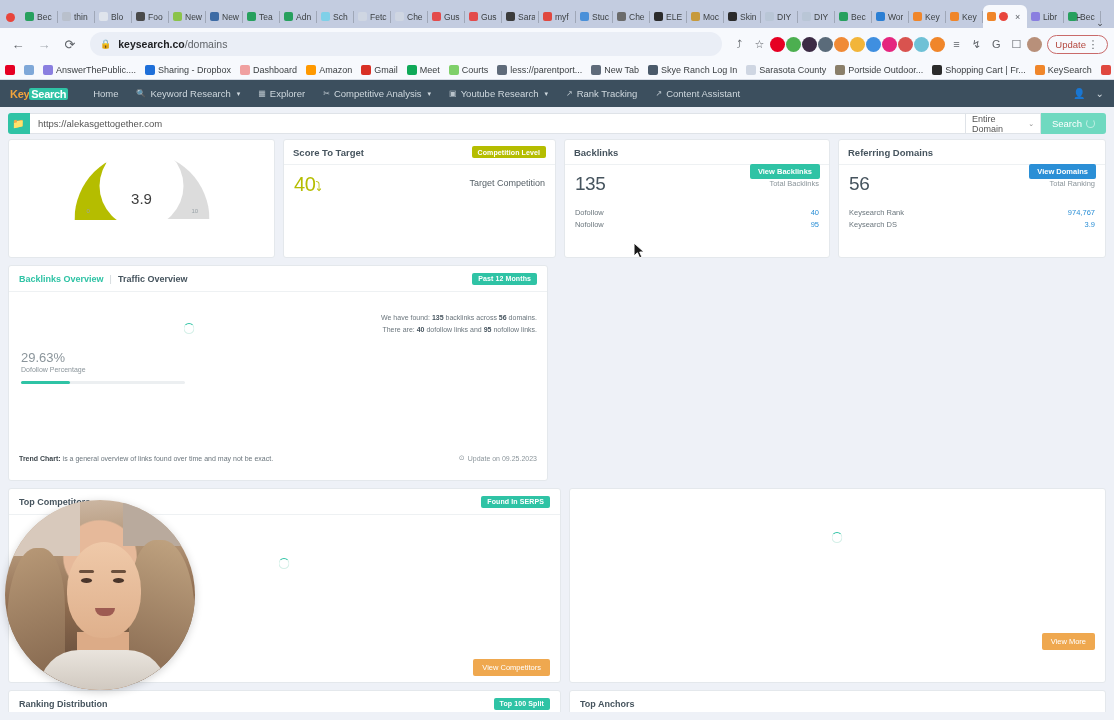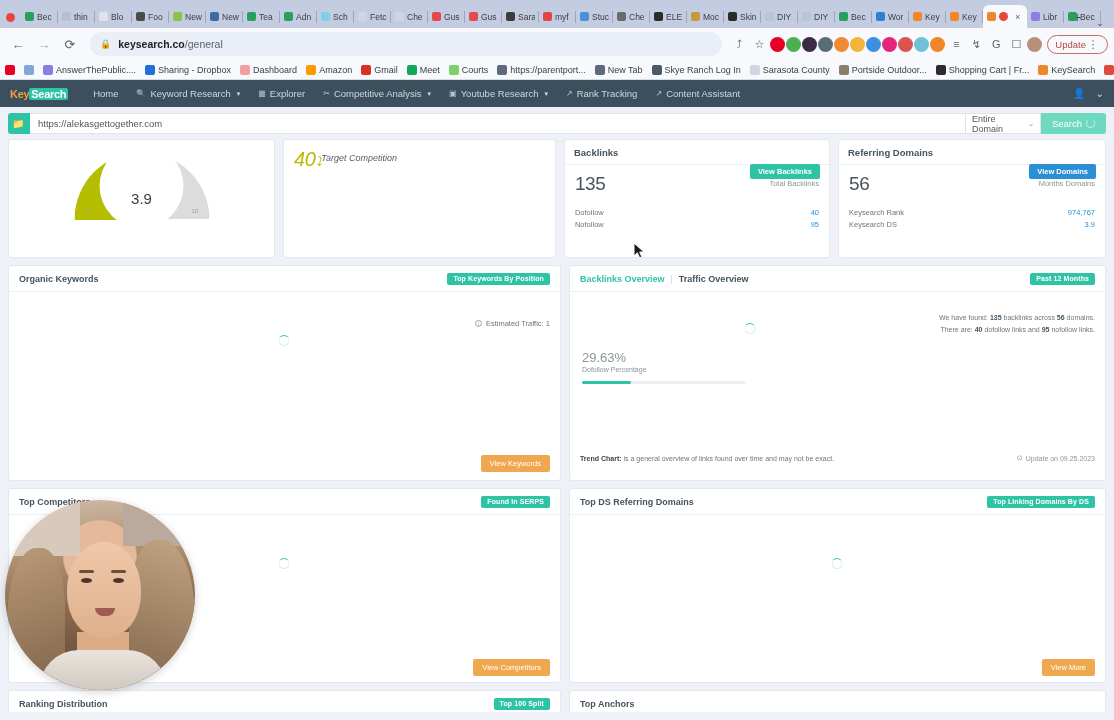--- a/index.html
+++ b/index.html
@@ -126,21 +126,21 @@
     width:135px;height:135px;border-radius:50%;
     background: conic-gradient(from 270deg, #b5bd00 0deg 58deg, #dcdcdc 58deg 180deg, transparent 180deg 360deg);
   }
   .gauge .hole{ position:absolute; left:50%;top:50%; transform:translate(-50%,-50%);
     width:84px;height:84px;border-radius:50%;background:#fff;}
   .gauge-val{ position:absolute; left:50%; transform:translateX(-50%); top:50px;
     font-size:15px; color:#3d3d3d;}
   .gauge-min{position:absolute; left:50%; margin-left:-55px; top:68px; font-size:6px;color:#9aa3a8;}
   .gauge-max{position:absolute; left:50%; margin-left:50px; top:68px; font-size:6px;color:#9aa3a8;}
 
-  .sc-body{ padding: 8px 10px 6px 10px; height:92px; display:flex;flex-direction:row;font-style:italic;}
+  .sc-body{ padding: 8px 10px 6px 10px; height:92px; display:flex;flex-direction:column;}
   .sc-top{display:flex;align-items:flex-start;justify-content:space-between;}
   .sc-num{font-size:20px;color:#b5bd00;font-weight:400;letter-spacing:-.5px;}
   .sc-lab{font-size:9px;color:#555f66;margin-top:5px;}
   .sc-bot{margin-top:auto;}
   .sc-line{display:flex;align-items:center;justify-content:space-between;}
   .sc-ctext{font-size:8px;color:#6b767d;}
   .sc-bar{height:4px;background:#eceff1;border-radius:2px;margin-top:4px;position:relative;}
   .sc-bar i{position:absolute;left:0;top:0;height:4px;width:40%;background:#b5bd00;border-radius:2px;}
   .sc-hint{font-size:6.5px;color:#a6aeb3;text-align:right;margin-top:3px;}
 
@@ -344,21 +344,21 @@
     <div class="tab-newbtn">+</div>
     <div class="tab-listbtn">⌄</div>
   </div>
 
   <div class="toolbar">
     <div class="navbtn">←</div>
     <div class="navbtn dim">→</div>
     <div class="navbtn">⟳</div>
     <div class="omnibox">
       <span class="lock">🔒</span>
-      <span><b>keysearch.co</b><span>/general</span></span>
+      <span><b>keysearch.co</b><span>/domains</span></span>
     </div>
     <div class="tbi">⤴</div>
     <div class="tbi">☆</div>
     <div class="ext-icons" id="ext-host">
         <span class="eico" style="background: rgb(230, 0, 35);"></span>
         <span class="eico" style="background: rgb(76, 175, 80);"></span>
         <span class="eico" style="background: rgb(60, 43, 69);"></span>
         <span class="eico" style="background: rgb(90, 107, 122);"></span>
         <span class="eico" style="background: rgb(240, 138, 54);"></span>
         <span class="eico" style="background: rgb(242, 181, 58);"></span>
@@ -410,21 +410,21 @@
         <div class="bm">
           <span class="bmi" style="background: rgb(15, 169, 88);"></span>
           <span>Meet</span>
         </div>
         <div class="bm">
           <span class="bmi" style="background: rgb(127, 208, 106);"></span>
           <span>Courts</span>
         </div>
         <div class="bm">
           <span class="bmi" style="background: rgb(95, 107, 122);"></span>
-          <span>https://parentport...</span>
+          <span>less://parentport...</span>
         </div>
         <div class="bm">
           <span class="bmi" style="background: rgb(95, 107, 122);"></span>
           <span>New Tab</span>
         </div>
       </div>
     <div id="bm-host2" style="display:flex;align-items:center;gap:9px;">
         <div class="bm">
           <span class="bmi" style="background: rgb(74, 90, 106);"></span>
           <span>Skye Ranch Log In</span>
@@ -523,20 +523,24 @@
             <div class="ring"></div>
               <div class="hole"></div>
           </div>
           <div class="gauge-val">3.9</div>
           <div class="gauge-min">0</div>
           <div class="gauge-max">10</div>
         </div>
       </div>
 
       <div class="card" style="width:277px;">
+        <div class="card-hd">
+          <span class="card-title">Score To Target</span>
+          <span class="badge b-olive">Competition Level</span>
+        </div>
         <div class="sc-body">
           <div class="sc-top">
             <div class="sc-num">
               <span>40</span><span style="font-size:13px;">⤵</span>
             </div>
             <div class="sc-lab">Target Competition</div>
           </div>
         </div>
       </div>
 
@@ -564,51 +568,37 @@
       </div>
 
       <div class="card" style="width:272px;">
         <div class="card-hd">
           <span class="card-title">Referring Domains</span>
           <span class="btn-pill bt-blue">View Domains</span>
         </div>
         <div class="bl-body">
           <div class="bl-top">
             <span class="bl-num">56</span>
-            <span class="bl-lab">Months Domains</span>
+            <span class="bl-lab">Total Ranking</span>
           </div>
           <div style="margin-top:13px;">
             <div class="bl-line">
               <span>Keysearch Rank</span>
               <span class="v">974,767</span>
             </div>
             <div class="bl-line">
               <span>Keysearch DS</span>
               <span class="v">3.9</span>
             </div>
           </div>
         </div>
       </div>
     </div>
 
     <div class="row">
-      <div class="card" style="width:556px;">
-        <div class="panel-hd">
-          <span class="panel-title">Organic Keywords</span>
-          <span class="badge b-teal">Top Keywords By Position</span>
-        </div>
-        <div class="ok-body">
-          <div class="est">
-            <span class="i">i</span>
-            <span>Estimated Traffic: 1</span>
-          </div>
-          <div class="centerspin"><span class="spinner"></span></div>
-          <div class="btn-orange">View Keywords</div>
-        </div>
-      </div>
 
       <div class="card" style="width:540px;">
         <div class="panel-hd">
           <div class="tabsw">
             <span class="on">Backlinks Overview</span>
             <span class="sep">|</span>
             <span class="off">Traffic Overview</span>
           </div>
           <span class="badge b-teal">Past 12 Months</span>
         </div>
@@ -657,24 +647,20 @@
           <span class="panel-title">Top Competitors</span>
           <span class="badge b-teal">Found In SERPS</span>
         </div>
         <div class="tc-body">
           <div class="centerspin"><span class="spinner"></span></div>
           <div class="btn-orange2">View Competitors</div>
         </div>
       </div>
 
       <div class="card" style="width:540px;">
-        <div class="panel-hd">
-          <span class="panel-title">Top DS Referring Domains</span>
-          <span class="badge b-teal">Top Linking Domains By DS</span>
-        </div>
         <div class="td-body">
           <div class="centerspin"><span class="spinner"></span></div>
           <div class="btn-orange2">View More</div>
         </div>
       </div>
     </div>
 
     <div class="row">
       <div class="card" style="width:556px;height:40px;">
         <div class="panel-hd">

